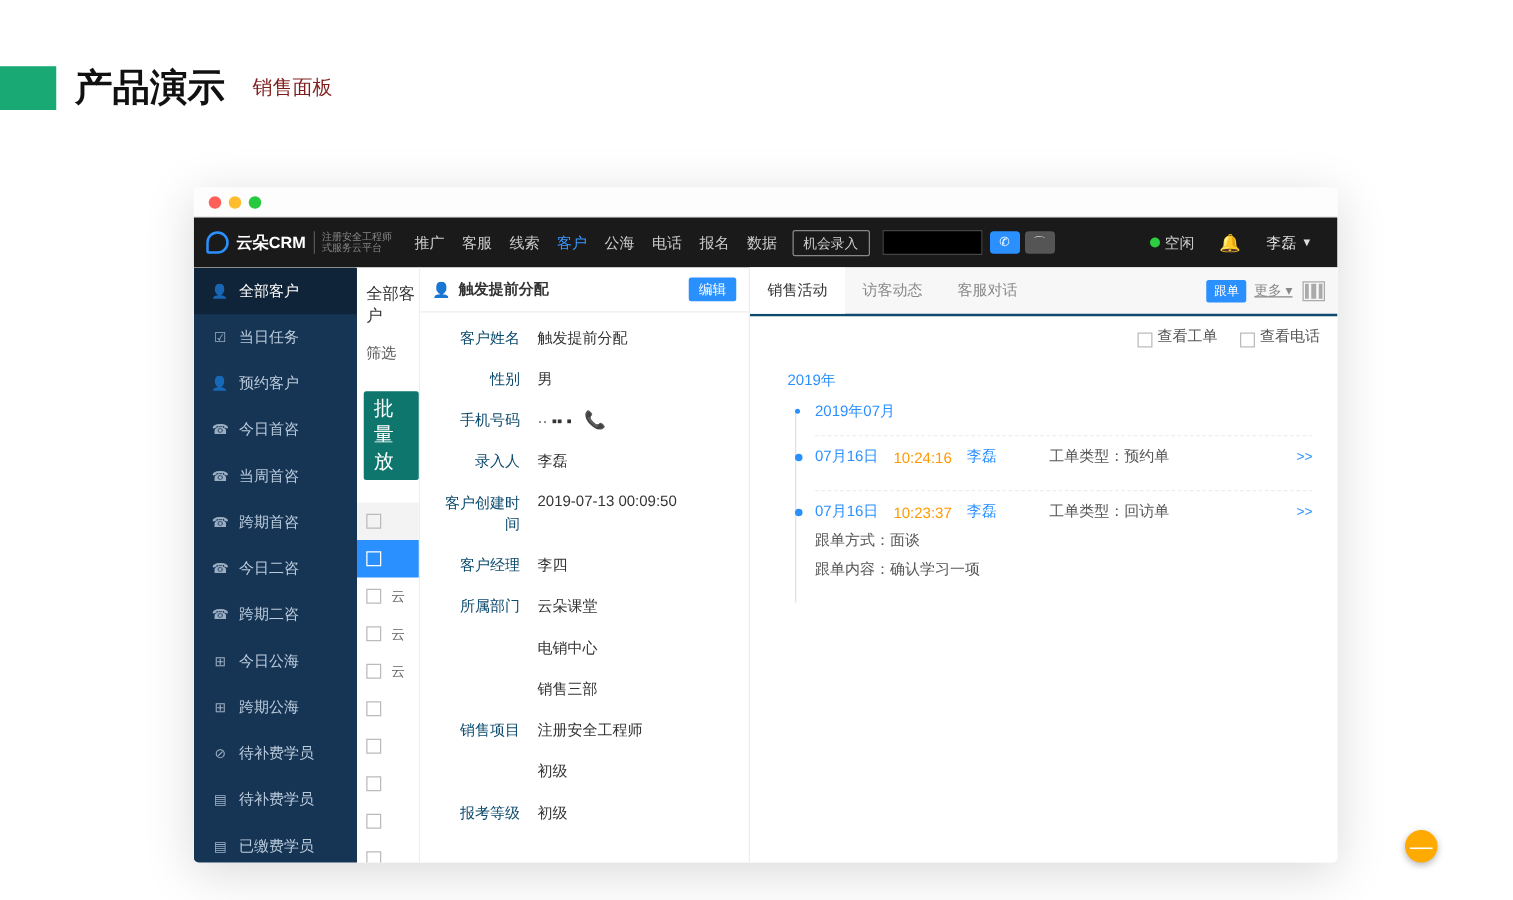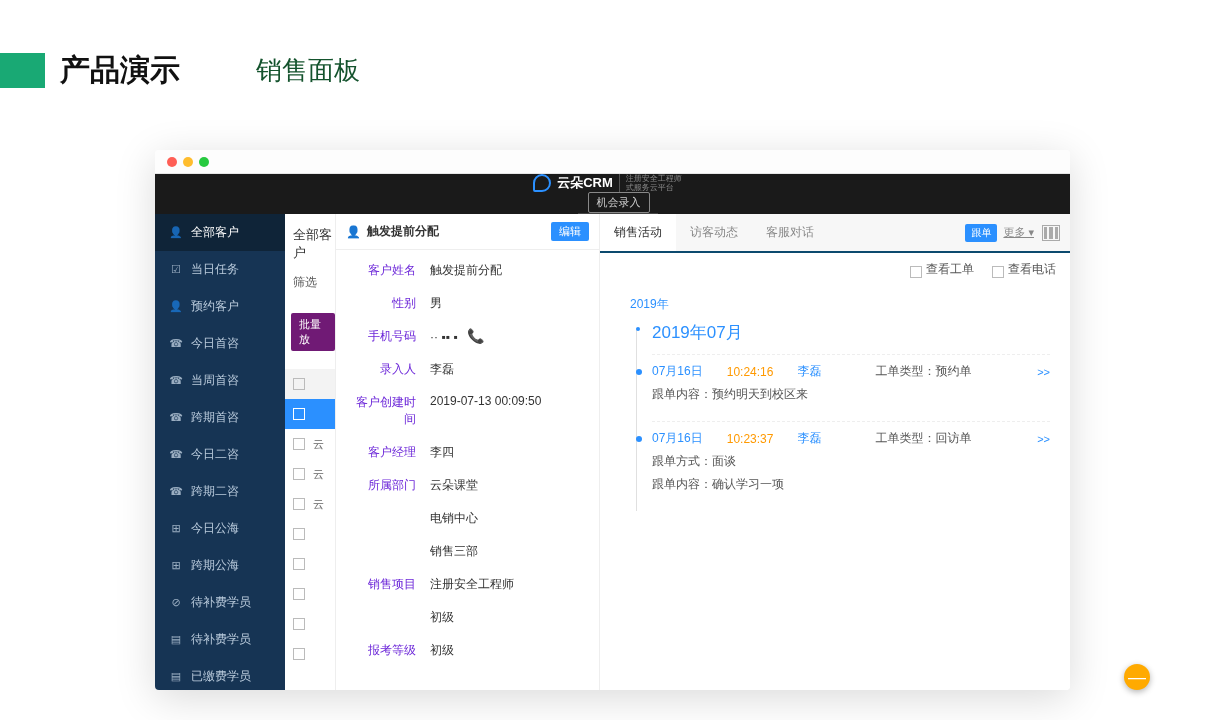--- a/index.html
+++ b/index.html
@@ -2,32 +2,32 @@
 <html><head>
 <meta charset="utf-8">
 <style>
   * { box-sizing: border-box; margin:0; padding:0; }
   body { background:#fff; font-family: "Microsoft YaHei", Arial, sans-serif; color:#333; }
 
   
   .slide { width:1210px; height:720px; position:relative; overflow:hidden;}
   .title-bar { display:flex; align-items:center; padding:50px 0 0 0; }
   .green-block { width:45px; height:35px; background:#19a974; margin-right:15px; }
-  .title-main { font-size:30px; font-weight:700; color:#111; margin-right:36px; }
-  .title-sub { font-size:26px; color:#14532d;margin-left:40px; }
+  .title-main { font-size:30px; font-weight:700; color:#111; margin-right:22px; }
+  .title-sub { font-size:16px; color:#7f1d1d; }
 
   
   .app-window { position:absolute; left:155px; top:150px; width:915px; height:540px; background:#fff;
                box-shadow:0 8px 40px rgba(0,0,0,0.15); border-radius:4px; overflow:hidden;}
   .window-controls { height:24px; background:#fdfdfd; border-bottom:1px solid #e6e6e6; display:flex; align-items:center; padding-left:12px; gap:6px;}
   .dot { width:10px; height:10px; border-radius:50%; }
   .dot.red{background:#ff5f56;} .dot.yellow{background:#ffbd2e;} .dot.green{background:#27c93f;}
 
   
-  .topnav { height:40px; background:#1a1a1a; display:flex; align-items:center; color:#ccc; font-size:12px; padding:0 10px;flex-direction:column;}
+  .topnav { height:40px; background:#1a1a1a; display:flex; align-items:center; color:#ccc; font-size:12px; padding:0 10px;}
   .logo-box { display:flex; align-items:center; gap:6px; margin-right:10px; }
   .logo-mark { width:18px; height:18px; border:2px solid #2b90ff; border-radius:50% 50% 50% 2px; }
   .logo-text { color:#fff; font-weight:700; font-size:13px;}
   .logo-sub { font-size:8px; line-height:9px; color:#888; border-left:1px solid #555; padding-left:6px;}
   .nav-items { display:flex; gap:14px; margin-left:8px;}
   .nav-items span { cursor:pointer; }
   .nav-items span.active { color:#3a97ff; }
   .btn-outline { border:1px solid #888; padding:2px 8px; border-radius:2px; font-size:11px; margin-left:12px; cursor:pointer;}
   .search-box { margin-left:10px; width:80px; height:20px; background:#000; border:1px solid #444; }
   .call-btns { display:flex; gap:4px; margin-left:6px;}
@@ -44,61 +44,61 @@
   .body { display:flex; height:calc(100% - 64px); }
 
   .sidebar { width:130px; background:#163454; color:#bcd; font-size:12px; overflow-y:auto;}
   .sidebar-item { padding:10px 14px; display:flex; align-items:center; gap:8px; cursor:pointer;}
   .sidebar-item.active { background:#0f2438; color:#fff;}
   .sidebar-icon { width:14px; text-align:center; opacity:.8; font-size:11px;}
 
   .mid { width:50px; background:#fff; position:relative;}
   .mid-top { padding:12px 0 8px 8px; font-size:13px; color:#333;}
   .mid-filter { padding:4px 8px; font-size:12px; color:#555;}
-  .blue-tag { display:inline-block; background:#701a75; color:#fff; padding:4px 8px; font-size:11px; border-radius:2px; margin:18px 0 0 6px;}
+  .blue-tag { display:inline-block; background:#0f766e; color:#fff; padding:4px 8px; font-size:16px; border-radius:2px; margin:18px 0 0 6px;}
   .mid-table { margin-top:18px;}
   .mid-row { height:30px; display:flex; align-items:center; padding-left:8px; font-size:11px; color:#666;}
   .mid-row .chk { width:12px; height:12px; border:1px solid #bbb; margin-right:8px;}
   .mid-row.hdr{ background:#f3f3f3;}
   .mid-row.sel{ background:#2b90ff; color:#fff;}
   .mid-row.sel .chk{border-color:#fff;}
 
   .detail { width:265px; border-left:1px solid #eee; border-right:1px solid #eee; background:#fff; font-size:12px;}
   .detail-head { display:flex; align-items:center; justify-content:space-between; padding:8px 10px; border-bottom:1px solid #eee;}
   .detail-head-left { display:flex; align-items:center; gap:6px; font-weight:600; color:#333;}
   .edit-btn { background:#2b90ff; color:#fff; padding:2px 8px; border-radius:2px; font-size:11px; cursor:pointer;}
   .detail-body { padding:4px 10px 10px 10px;}
   .drow { display:flex; padding:8px 0; font-size:12px;}
-  .dlabel { width:70px; color:#6d28d9; text-align:right; margin-right:14px;}
+  .dlabel { width:70px; color:#0c4a6e; text-align:right; margin-right:14px;}
   .dval { color:#333; flex:1;}
   .phone-icon { color:#2ecc40; margin-left:10px; font-size:14px;}
 
   .right { flex:1; background:#fff; font-size:12px;}
   .right-tabs { display:flex; align-items:center; background:#f7f7f7; border-bottom:2px solid #0c4a6e;}
   .rtab { padding:10px 14px; color:#888; cursor:pointer;}
   .rtab.active { background:#fff; color:#333;}
   .right-tabs .spacer{flex:1;}
   .badge-blue{ background:#2b90ff; color:#fff; padding:2px 6px; font-size:10px; border-radius:2px; margin-right:6px;}
   .more-link{ color:#888; font-size:11px; margin-right:8px; cursor:pointer;text-decoration:underline;}
   .panel-toggle{ width:18px; height:16px; border:1px solid #aaa; margin-right:10px; display:flex;}
   .panel-toggle span{width:4px; background:#aaa; margin:1px;}
 
   .check-row { display:flex; justify-content:flex-end; gap:18px; padding:8px 14px;}
   .achk{ display:flex; align-items:flex-end; gap:4px; color:#555;}
   .achk .box{ width:12px; height:12px; border:1px solid #bbb;}
 
   .timeline { padding:4px 20px 10px 30px; position:relative;}
   .year { color:#2b90ff; font-size:12px; margin:6px 0 8px 0;}
-  .month { color:#2b90ff; font-size:17px; margin:8px 0 8px 22px; position:relative;}
+  .month { color:#2b90ff; font-size:12px; margin:8px 0 8px 22px; position:relative;}
   .month::before{ content:""; position:absolute; left:-16px; top:6px; width:4px; height:4px; background:#2b90ff; border-radius:50%;}
   .tline{ position:absolute; left:36px; top:42px; bottom:10px; width:1px; background:#e0e0e0;}
 
   .entry { margin:10px 0 10px 22px; position:relative; padding-bottom:8px; border-top:1px dashed #eee; padding-top:8px;}
   .entry::before{ content:""; position:absolute; left:-16px; top:14px; width:6px; height:6px; background:#2b90ff; border-radius:50%;}
-  .entry-head { display:flex; gap:24px; align-items:center;}
+  .entry-head { display:flex; gap:12px; align-items:center;}
   .edate{color:#2b90ff;}
   .etime{color:#ff9900;}
   .euser{color:#2b90ff;}
   .etype{color:#555; margin-left:30px;}
   .arrow{ color:#2b90ff; margin-left:auto; font-size:11px; cursor:pointer;}
   .eline{ margin-top:6px; color:#555;}
   .eline b{ font-weight:400; color:#555;}
 
   .fab { position:absolute; right:60px; bottom:30px; width:26px; height:26px; border-radius:50%; background:#ffaa00; color:#fff; display:flex; align-items:center; justify-content:center; font-size:18px; box-shadow:0 2px 6px rgba(0,0,0,.3);}
 </style>
@@ -123,20 +123,30 @@
       <div class="logo-box">
         <div class="logo-mark"></div>
         <div>
           <div class="logo-text">云朵CRM</div>
         </div>
         <div class="logo-sub">
           <div>注册安全工程师</div>
           <div>式服务云平台</div>
         </div>
       </div>
+      <div class="nav-items" id="nav-items">
+          <span>推广</span>
+          <span>客服</span>
+          <span>线索</span>
+          <span class="active">客户</span>
+          <span>公海</span>
+          <span>电话</span>
+          <span>报名</span>
+          <span>数据</span>
+        </div>
       <div class="btn-outline">机会录入</div>
       <div class="search-box"></div>
       <div class="call-btns">
         <div class="dial">✆</div>
         <div class="hang">⌒</div>
       </div>
       <div class="status">
         <div class="status-dot"></div>
         <span>空闲</span>
       </div>
@@ -343,21 +353,20 @@
           <div class="month">2019年07月</div>
           <div id="entries">
               <div class="entry">
                 <div class="entry-head">
                   <span class="edate">07月16日</span>
                   <span class="etime">10:24:16</span>
                   <span class="euser">李磊</span>
                   <span class="etype">工单类型：预约单</span>
                   <span class="arrow">&gt;&gt;</span>
                 </div>
-                <div class="eline">跟单内容：<b>预约明天到校区来</b></div>
               </div>
               <div class="entry">
                 <div class="entry-head">
                   <span class="edate">07月16日</span>
                   <span class="etime">10:23:37</span>
                   <span class="euser">李磊</span>
                   <span class="etype">工单类型：回访单</span>
                   <span class="arrow">&gt;&gt;</span>
                 </div>
                 <div class="eline">跟单方式：<b>面谈</b></div>

